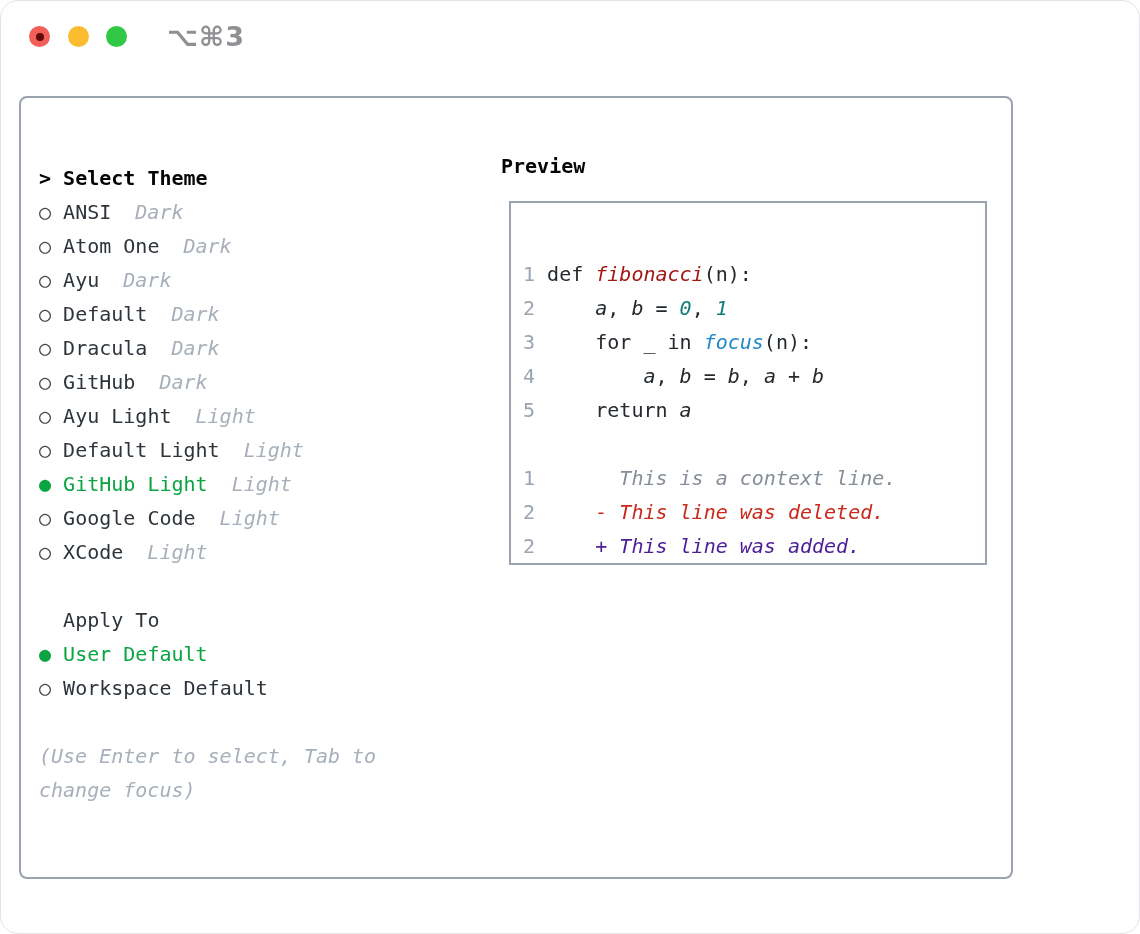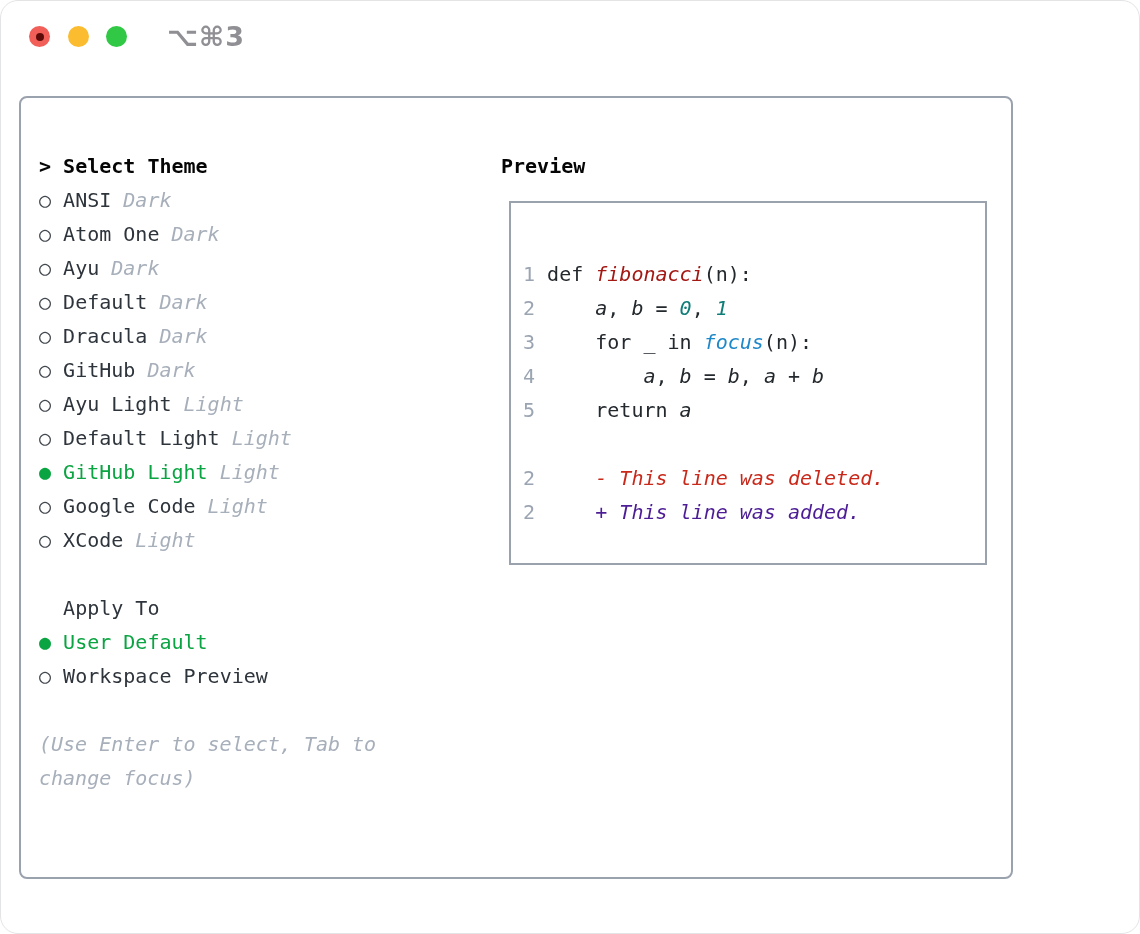--- a/index.html
+++ b/index.html
@@ -29,29 +29,29 @@
   }
 
   
   .main-box {
     position:absolute; left:18px; top:95px; width:994px; height:783px;
     border:2px solid #9aa2ad; border-radius:8px; background:#ffffff;
   }
 
   .row { white-space:pre; font-size:20px; line-height:34px; height:34px; color:#2e343b; }
 
-  .left-col { position:absolute; left:38px; top:148px; }
+  .left-col { position:absolute; left:38px; top:160px; }
 
   .hdr        { font-weight:bold; color:#050505; }
   .caret      { font-weight:bold; color:#050505; }
   .prefix     { color:#42484f; }
   .prefix.sel { color:#0ba442; }
   .tname      { color:#2e343b; }
   .tname.sel  { color:#0ba442; }
-  .ttag       { color:#a7afba; font-style:italic; }
+  .ttag       { color:#a7afba; font-style:italic;margin-left:12px; }
   .hint       { color:#a7afba; font-style:italic; }
 
   
   .preview-header {
     position:absolute; left:500px; top:148px;
     font-size:20px; line-height:34px; font-weight:bold; color:#050505; white-space:pre;
   }
   .preview-box {
     position:absolute; left:508px; top:200px; width:478px; height:364px;
     border:2px solid #9aa2ad; background:#ffffff;
@@ -96,35 +96,36 @@
         <div class="row"><span class="prefix">○ </span><span class="tname">Ayu Light</span><span class="ttag"> Light</span></div>
         <div class="row"><span class="prefix">○ </span><span class="tname">Default Light</span><span class="ttag"> Light</span></div>
         <div class="row"><span class="prefix sel">● </span><span class="tname sel">GitHub Light</span><span class="ttag"> Light</span></div>
         <div class="row"><span class="prefix">○ </span><span class="tname">Google Code</span><span class="ttag"> Light</span></div>
         <div class="row"><span class="prefix">○ </span><span class="tname">XCode</span><span class="ttag"> Light</span></div>
       </div>
     <div class="row"> </div>
     <div class="row"><span>  </span><span>Apply To</span></div>
     <div id="apply-rows">
         <div class="row"><span class="prefix sel">● </span><span class="tname sel">User Default</span></div>
-        <div class="row"><span class="prefix">○ </span><span class="tname">Workspace Preview</span></div>
+        <div class="row"><span class="prefix">○ </span><span class="tname">Workspace Default</span></div>
       </div>
     <div class="row"> </div>
     <div class="row hint">(Use Enter to select, Tab to</div>
     <div class="row hint">change focus)</div>
   </div>
 
   <div class="preview-header">Preview</div>
 
   <div class="preview-box">
     <div id="code-rows">
         <div class="crow"><span class="lineno">1 </span><span class="s-plain">def </span><span class="s-func">fibonacci</span><span class="s-plain">(n):</span></div>
         <div class="crow"><span class="lineno">2 </span><span class="s-plain">    </span><span class="s-var">a</span><span class="s-plain">, </span><span class="s-var">b</span><span class="s-plain"> = </span><span class="s-number">0</span><span class="s-plain">, </span><span class="s-number">1</span></div>
         <div class="crow"><span class="lineno">3 </span><span class="s-plain">    for _ in </span><span class="s-builtin">focus</span><span class="s-plain">(n):</span></div>
         <div class="crow"><span class="lineno">4 </span><span class="s-plain">        </span><span class="s-var">a</span><span class="s-plain">, </span><span class="s-var">b</span><span class="s-plain"> = </span><span class="s-var">b</span><span class="s-plain">, </span><span class="s-var">a</span><span class="s-plain"> + </span><span class="s-var">b</span></div>
         <div class="crow"><span class="lineno">5 </span><span class="s-plain">    return </span><span class="s-var">a</span></div>
         <div class="crow"> </div>
+        <div class="crow"><span class="lineno">1 </span><span class="s-context">      This is a context line.</span></div>
         <div class="crow"><span class="lineno">2 </span><span class="s-plain">    </span><span class="s-deleted">- This line was deleted.</span></div>
         <div class="crow"><span class="lineno">2 </span><span class="s-plain">    </span><span class="s-added">+ This line was added.</span></div>
       </div>
   </div>
 
 </div>
 
 </body></html>

